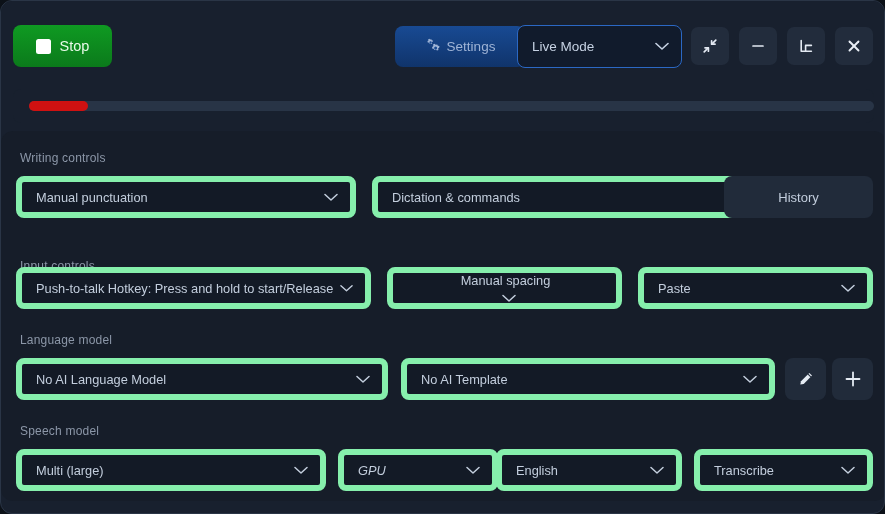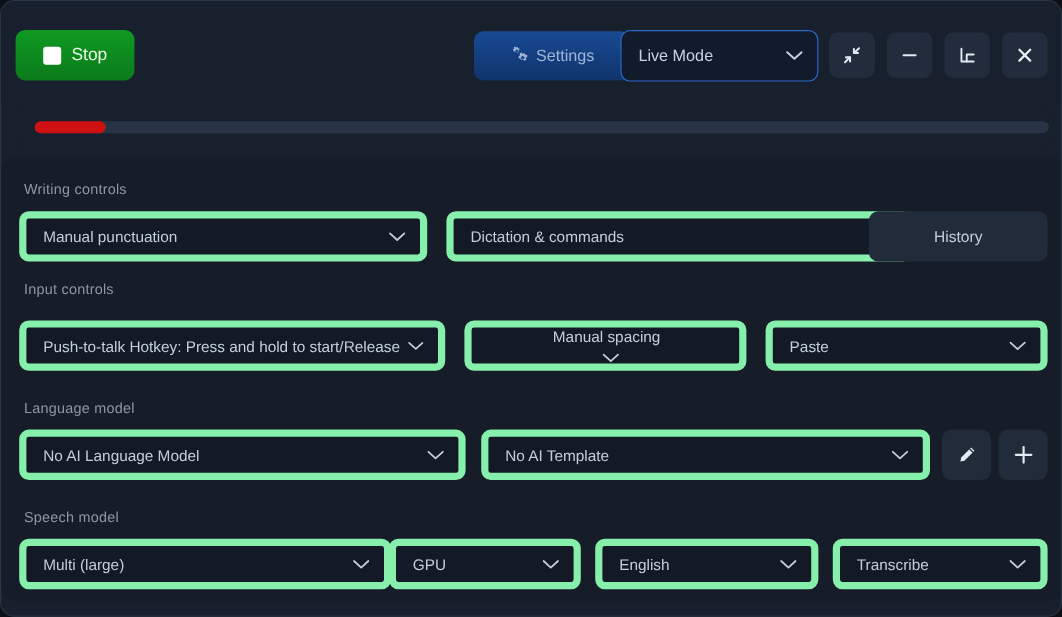--- a/index.html
+++ b/index.html
@@ -312,21 +312,21 @@
         <svg width="14" height="9" viewBox="0 0 14 9">
             <path d="M1 1.5L7 7l6-5.5" stroke="#c3cedd" stroke-width="1.5" fill="none" stroke-linecap="round" stroke-linejoin="round"></path>
           </svg>
       </span>
     </div>
 
     <button class="flatbtn" style="left:723px; top:45px; width:149px;">
       <span>History</span>
     </button>
 
-    <div class="section-label" style="left:19px; top:103px;">Input controls</div>
+    <div class="section-label" style="left:19px; top:128px;">Input controls</div>
 
     <div class="ctl" style="left:15px; top:136px; width:355px;">
       <span class="label">Push-to-talk Hotkey: Press and hold to start/Release to stop</span>
       <span class="chev">
         <svg width="13" height="9" viewBox="0 0 14 9">
             <path d="M1 1.5L7 7l6-5.5" stroke="#c3cedd" stroke-width="1.5" fill="none" stroke-linecap="round" stroke-linejoin="round"></path>
           </svg>
       </span>
     </div>
 
@@ -392,21 +392,21 @@
 
     <div class="ctl" style="left:15px; top:318px; width:310px;">
       <span class="label">Multi (large)</span>
       <span class="chev">
         <svg width="14" height="9" viewBox="0 0 14 9">
             <path d="M1 1.5L7 7l6-5.5" stroke="#c3cedd" stroke-width="1.5" fill="none" stroke-linecap="round" stroke-linejoin="round"></path>
           </svg>
       </span>
     </div>
 
-    <div class="ctl" style="left:323px; top:318px; width:160px;">
+    <div class="ctl" style="left:337px; top:318px; width:160px;font-style:italic;">
       <span class="label">GPU</span>
       <span class="chev">
         <svg width="14" height="9" viewBox="0 0 14 9">
             <path d="M1 1.5L7 7l6-5.5" stroke="#c3cedd" stroke-width="1.5" fill="none" stroke-linecap="round" stroke-linejoin="round"></path>
           </svg>
       </span>
     </div>
 
     <div class="ctl" style="left:495px; top:318px; width:186px;">
       <span class="label">English</span>

